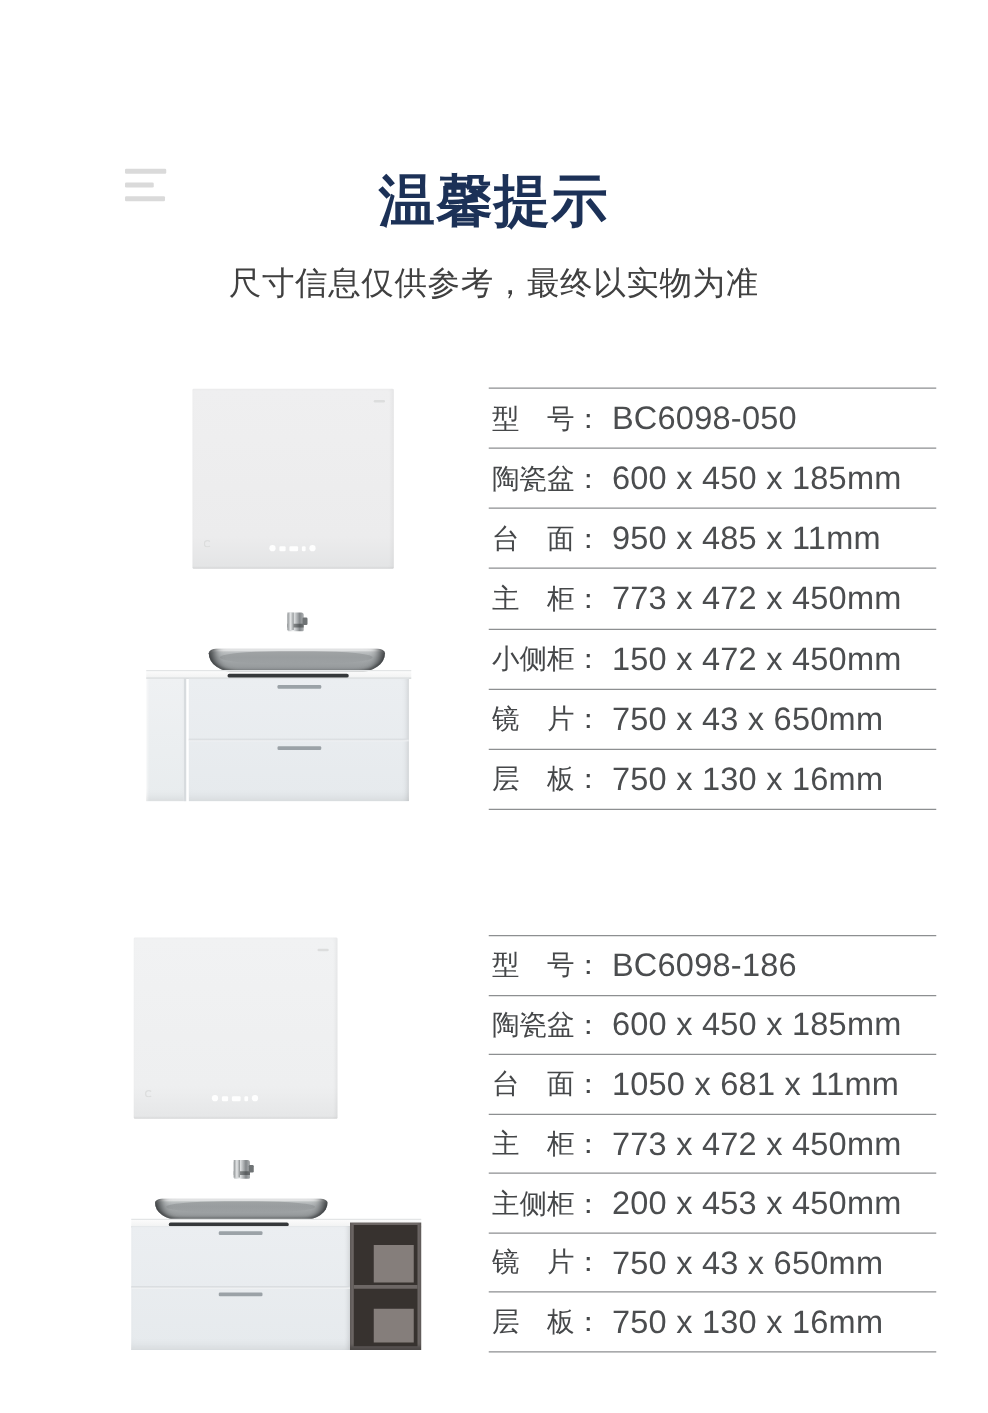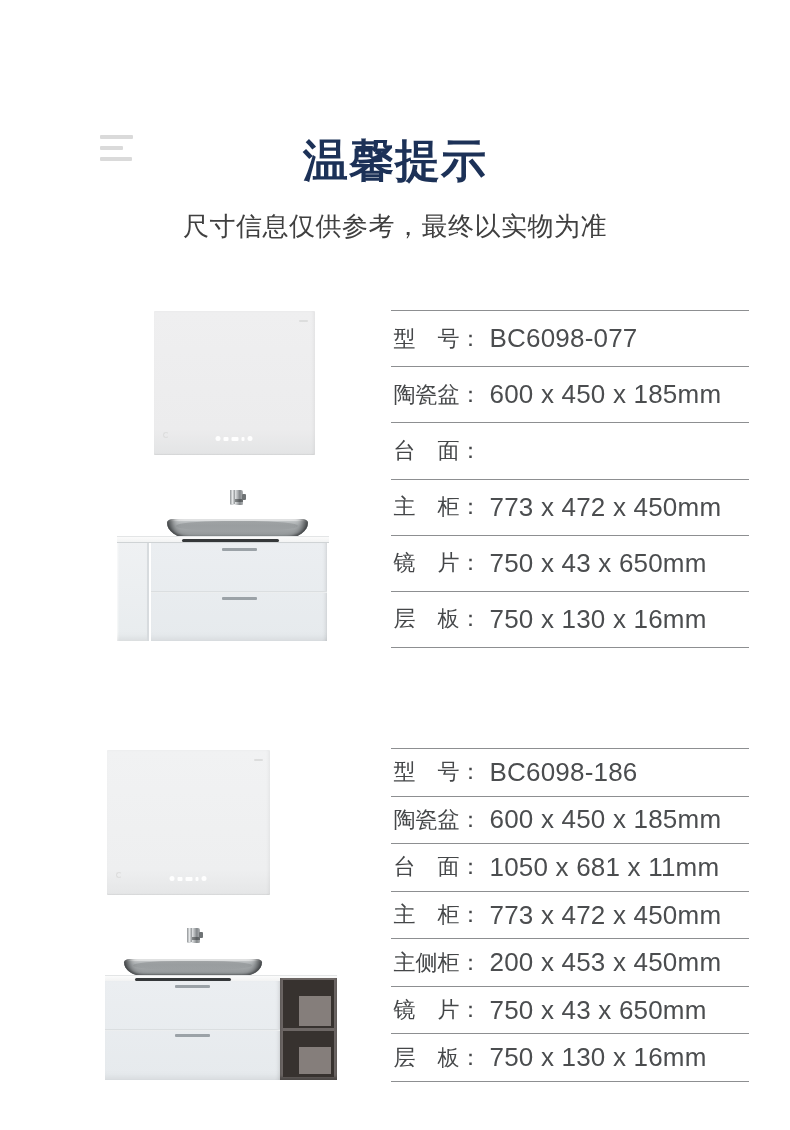--- a/index.html
+++ b/index.html
@@ -162,32 +162,37 @@
     <div class="main-cab mc1">
       <div class="handle h1"></div>
       <div class="drawer-divider"></div>
       <div class="handle h2"></div>
     </div>
   </div>
 
   <div class="spec-table t1">
     <div class="spec-row">
       <span class="spec-label">型　号：</span>
-      <span class="spec-value">BC6098-077</span>
+      <span class="spec-value">BC6098-050</span>
     </div>
     <div class="spec-row">
       <span class="spec-label">陶瓷盆：</span>
       <span class="spec-value">600 x 450 x 185mm</span>
     </div>
     <div class="spec-row">
       <span class="spec-label">台　面：</span>
+      <span class="spec-value">950 x 485 x 11mm</span>
     </div>
     <div class="spec-row">
       <span class="spec-label">主　柜：</span>
       <span class="spec-value">773 x 472 x 450mm</span>
+    </div>
+    <div class="spec-row">
+      <span class="spec-label">小侧柜：</span>
+      <span class="spec-value">150 x 472 x 450mm</span>
     </div>
     <div class="spec-row">
       <span class="spec-label">镜　片：</span>
       <span class="spec-value">750 x 43 x 650mm</span>
     </div>
     <div class="spec-row">
       <span class="spec-label">层　板：</span>
       <span class="spec-value">750 x 130 x 16mm</span>
     </div>
   </div>

